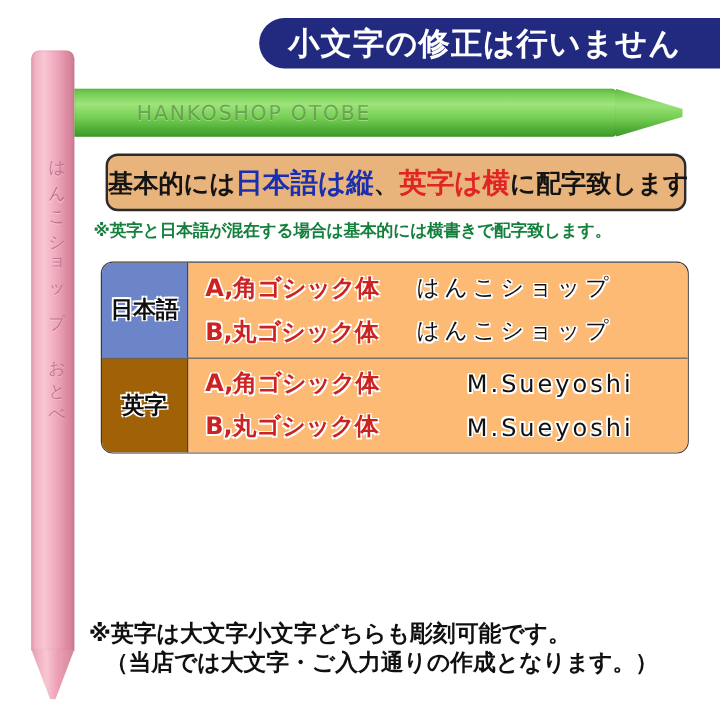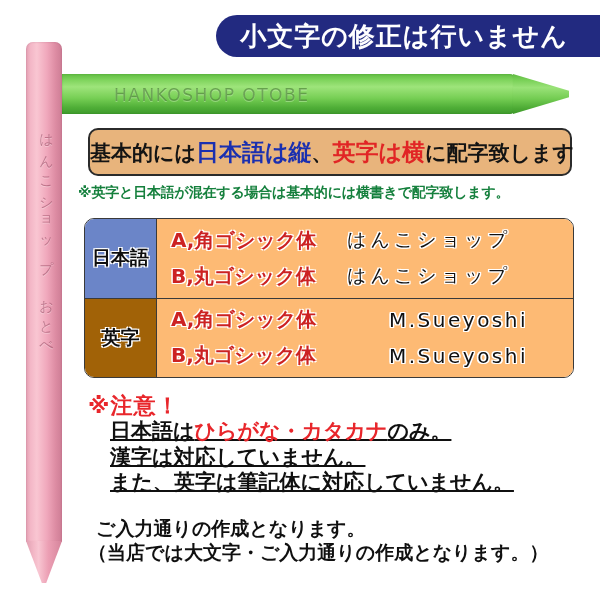--- a/index.html
+++ b/index.html
@@ -366,27 +366,19 @@
         </div>
         <div class="spec-variant">
           <span class="spec-variant-name">B,丸ゴシック体</span>
           <span class="spec-sample latin rounded">M.Sueyoshi</span>
         </div>
       </div>
     </div>
 
   </div>
 
-  <div class="warning-block">
-    <div class="warning-heading">※注意！</div>
-    <div class="warning-lines">
-      <div class="warning-line"><span>日本語は</span><span class="hl-red">ひらがな・カタカナ</span><span>のみ。</span></div>
-      <div class="warning-line"><span>漢字は対応していません。</span></div>
-      <div class="warning-line"><span>また、英字は筆記体に対応していません。</span></div>
-    </div>
-  </div>
 
   <div class="footer-note">
-    <div class="footer-line indent-1">ご入力通りの作成となります。</div>
+    <div class="footer-line">※英字は大文字小文字どちらも彫刻可能です。</div>
     <div class="footer-line indent-2">（当店では大文字・ご入力通りの作成となります。）</div>
   </div>
 
 </div>
 
 </body></html>

